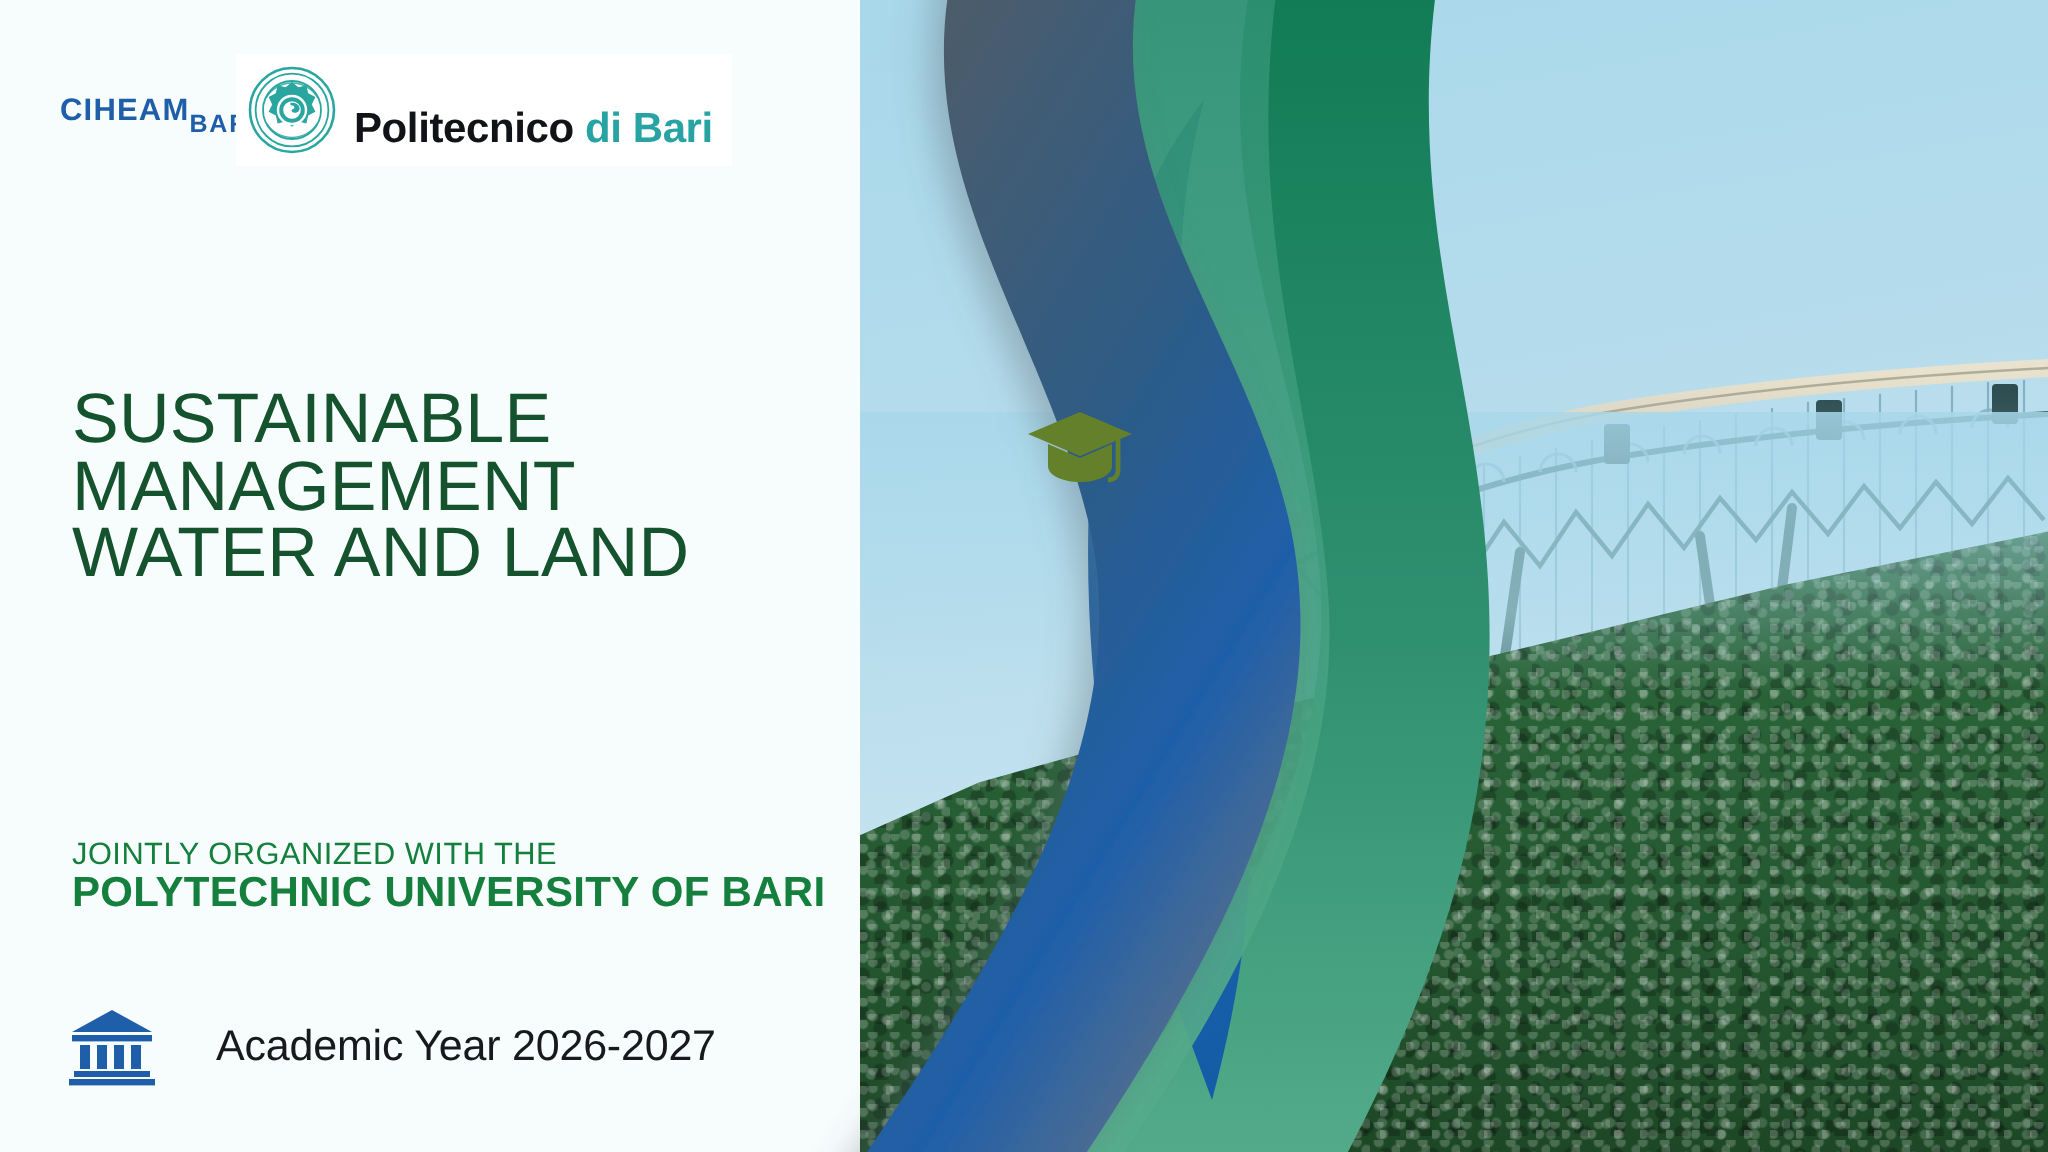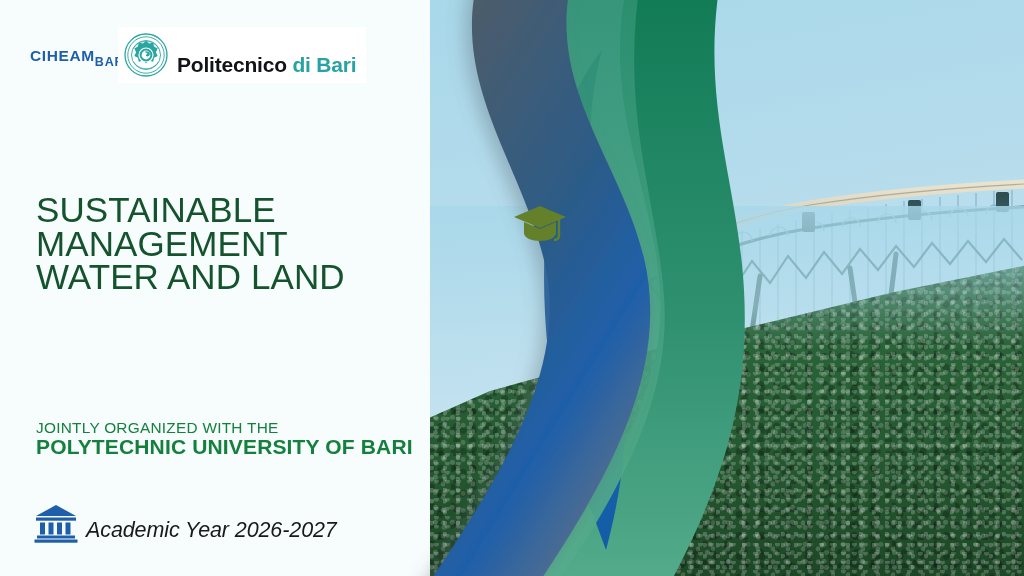--- a/index.html
+++ b/index.html
@@ -54,21 +54,21 @@
   .poliba-text .teal{color:#28a3a3;}
 
   .title{position:absolute;left:36px;top:193px;width:380px;
     font-size:35px;line-height:33.5px;font-weight:400;letter-spacing:.1px;color:#14532d;}
   .title span{display:block;}
 
   .jointly{position:absolute;left:36px;top:398px;width:400px;color:#15803d;margin-top:20px;}
   .jointly .l1{font-size:15.4px;letter-spacing:.25px;line-height:19px;font-weight:400;}
   .jointly .l2{font-size:21px;letter-spacing:.15px;line-height:20px;font-weight:700;}
 
-  .year{position:absolute;left:34px;top:503px;display:flex;align-items:flex-end;gap:8px;font-style:italic;}
+  .year{position:absolute;left:34px;top:503px;display:flex;align-items:center;gap:30px;}
   .year-icon{width:44px;height:40px;flex:none;}
   .year-text{font-size:21.5px;color:#17191c;letter-spacing:-.1px;font-weight:400;}
 
   .cap{position:absolute;left:512px;top:202px;width:56px;height:44px;}
 </style>
 </head>
 <body>
 
 <div id="poster">
 

